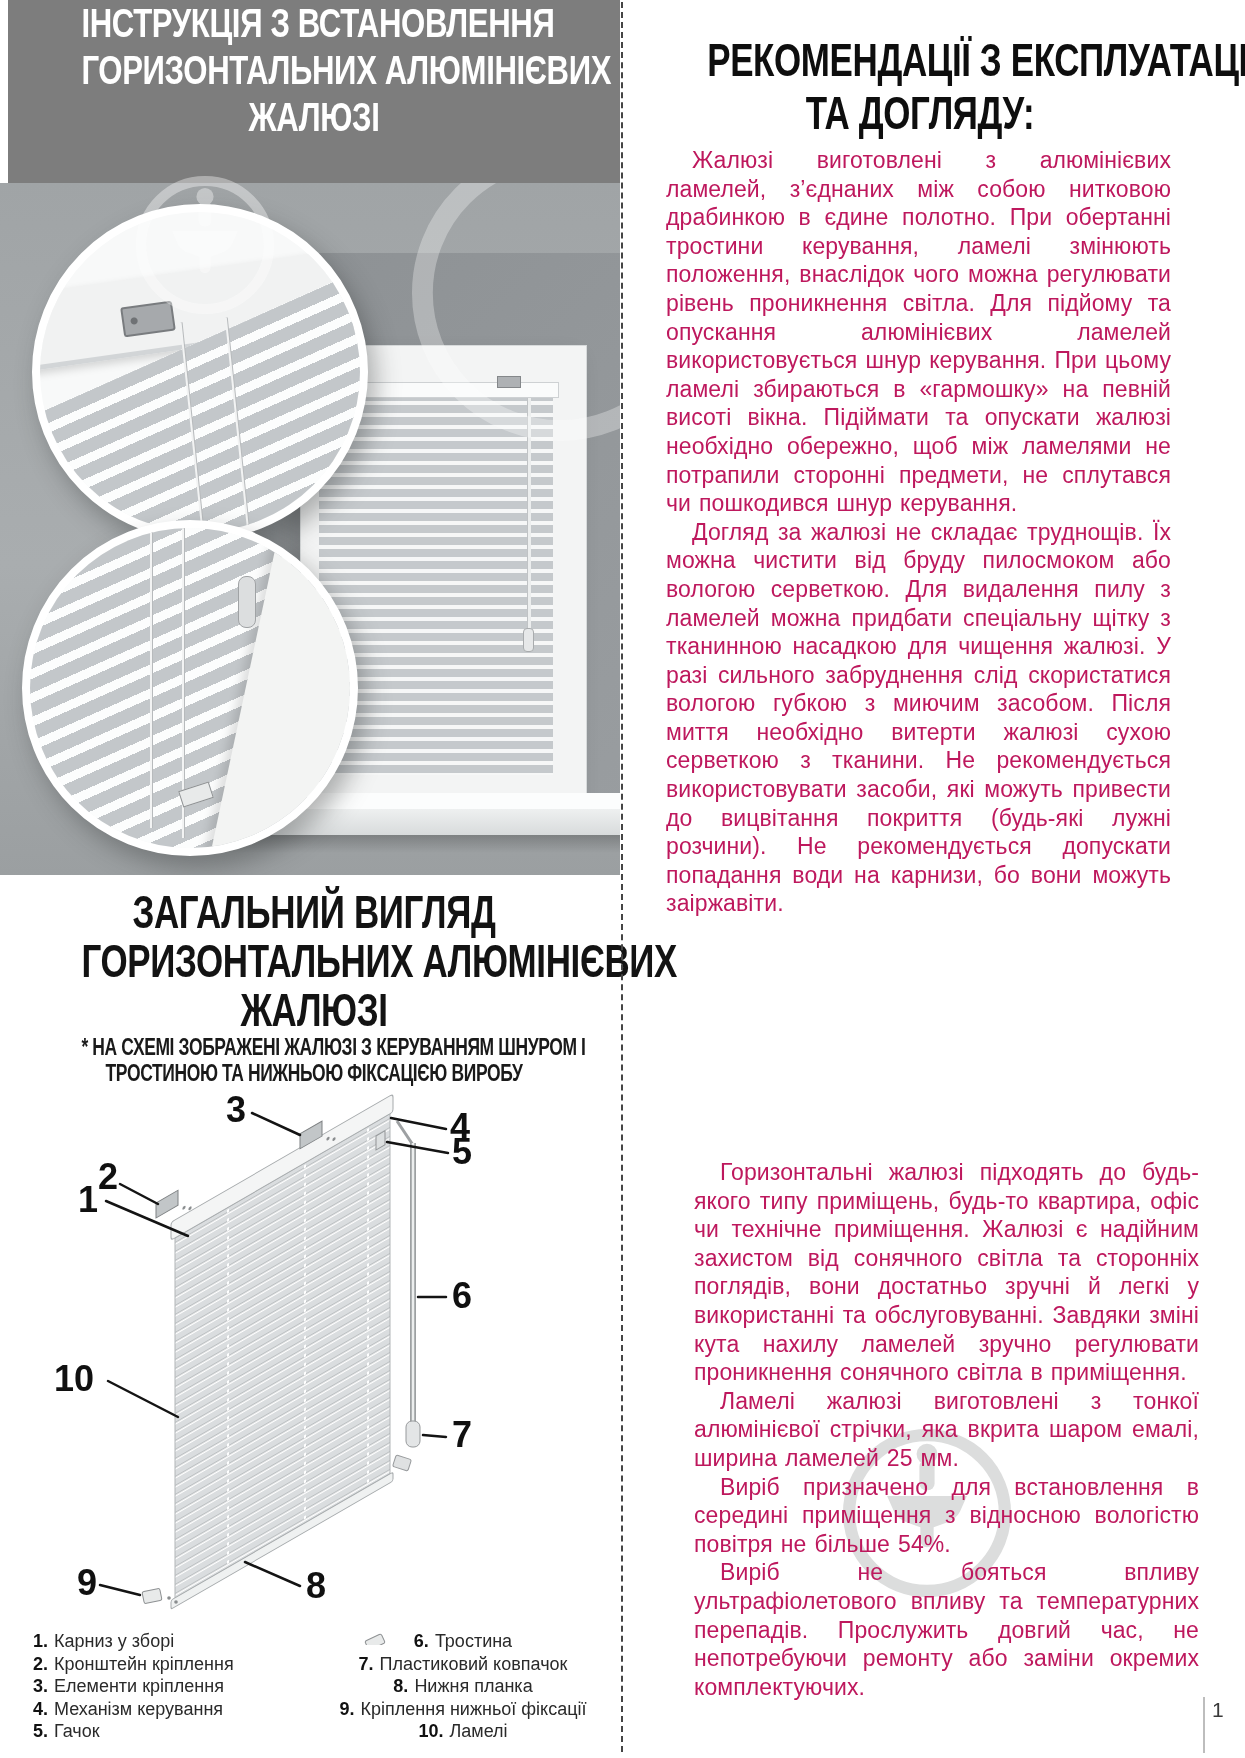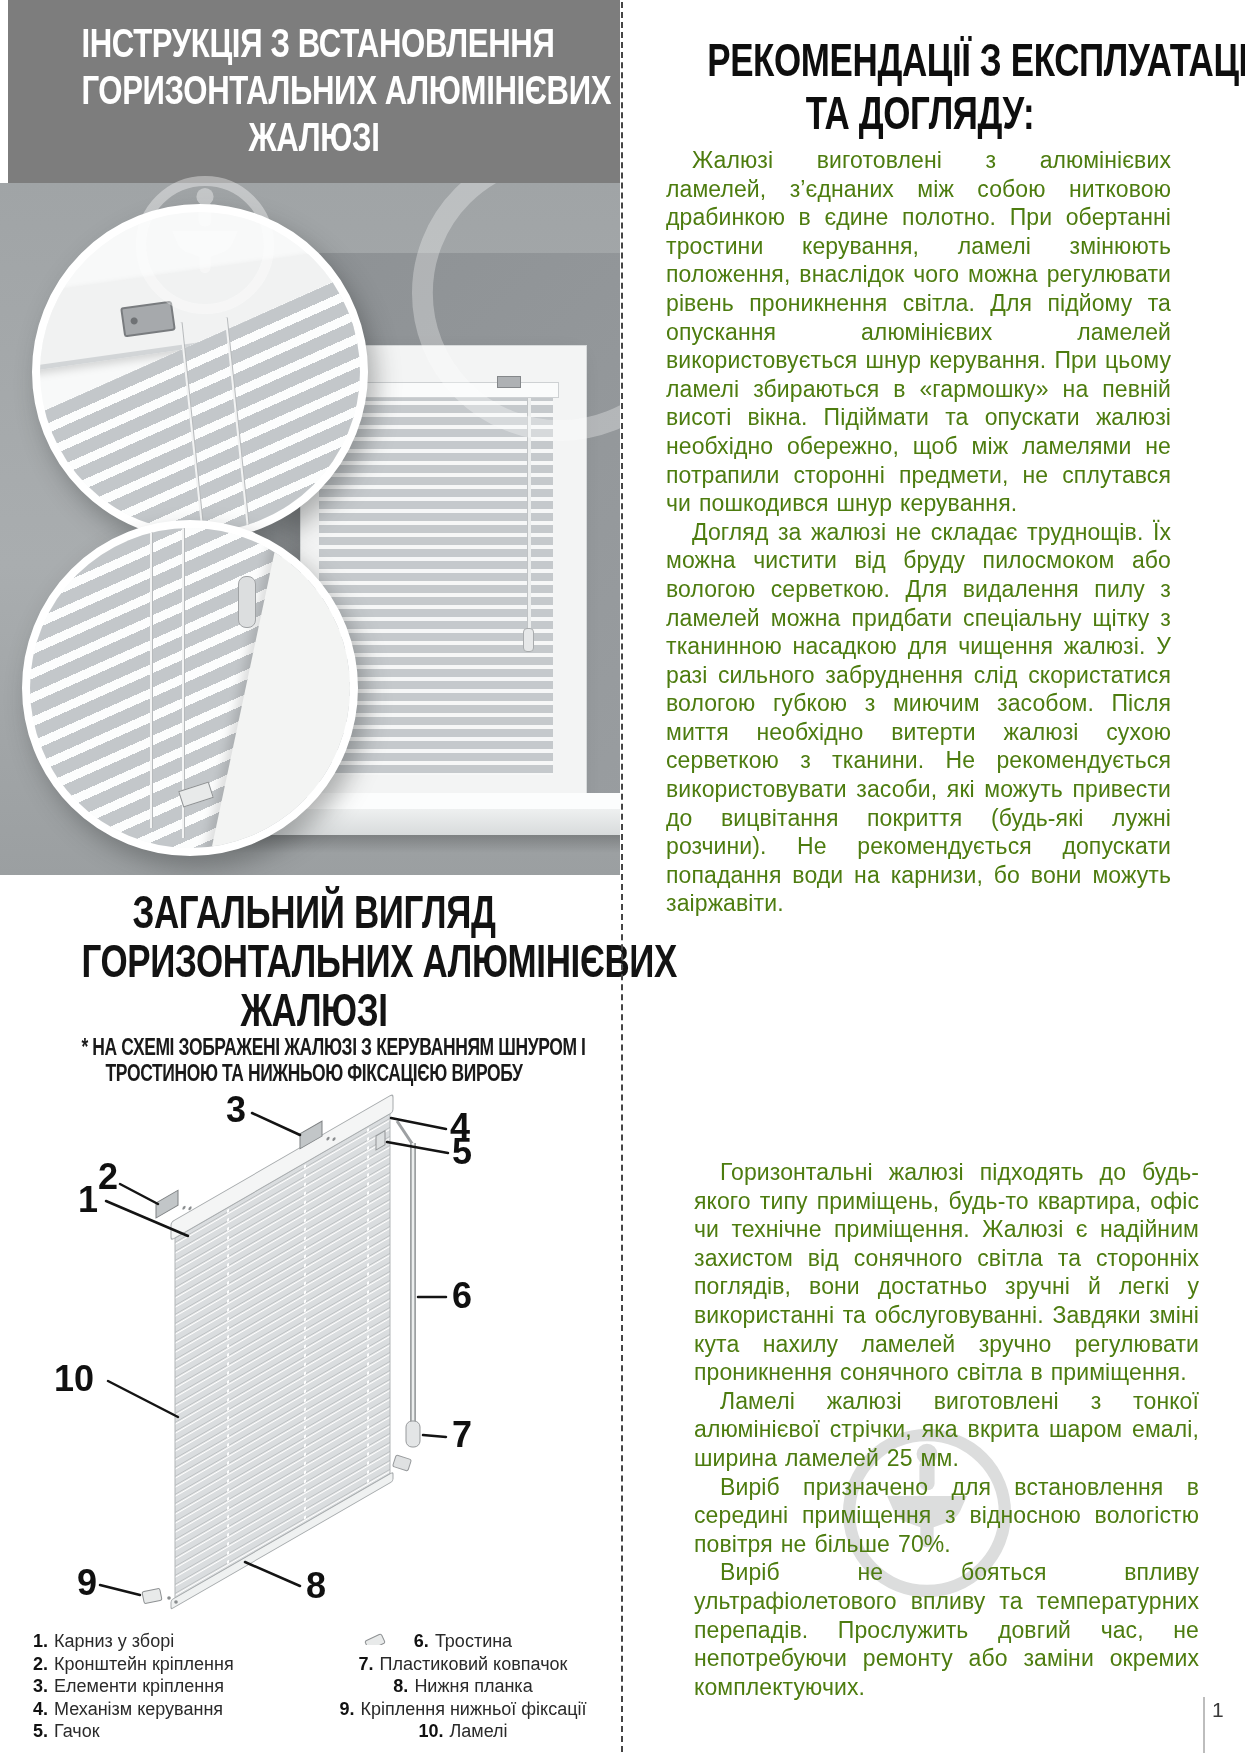--- a/index.html
+++ b/index.html
@@ -7,21 +7,21 @@
     position:relative; width:1245px; height:1758px; margin:0 auto;
     background:#ffffff; overflow:hidden;
     font-family:"Liberation Sans", sans-serif; color:#1c1c1c;
   }
   
   .abs{position:absolute;}
   .cond{font-weight:bold; transform:scaleX(.76); transform-origin:50% 50%;
         letter-spacing:-.5px; white-space:nowrap; text-align:center; width:100%;}
   
   .title-box{left:8px; top:0; width:612px; height:217px; background:#7d7d7d;
-             text-align:center; padding-top:20px; box-sizing:border-box;}
+             text-align:center; box-sizing:border-box;}
   .title-box .cond{color:#ffffff; font-size:41px; line-height:47px;}
   
   .photo{left:0; top:183px; width:620px; height:692px; overflow:hidden;
          background:linear-gradient(180deg,#a0a4a6 0%,#a9adaf 55%,#9b9fa1 100%);}
   .opening{left:245px; top:70px; width:375px; height:575px;
            background:linear-gradient(135deg,#8d9194 0%,#999da0 100%);}
   .win-frame{left:300px; top:162px; width:285px; height:455px; background:#f3f4f4;
              border:1px solid #d7dadb; box-shadow:-10px 12px 20px rgba(0,0,0,.18);}
   .blinds-area{left:18px; top:47px; width:234px; height:382px;
                background:repeating-linear-gradient(180deg,#c5c9cc 0 8px,#f6f7f7 8px 12px);}
@@ -74,21 +74,21 @@
   
   .legend{font-size:18px; line-height:22.5px; color:#2a2a2a;}
   .legend .row{white-space:nowrap;}
   .legend .lnum{font-weight:bold; color:#111; margin-right:6px;}
   .legend-1{left:33px; top:1630px; width:255px;}
   .legend-2{left:303px; top:1630px; width:320px;text-align:center;}
   
   .divider{left:621px; top:2px; height:1750px; width:0; border-left:2px dashed #454545;}
   .care-head{left:640px; top:34px; width:560px;}
   .care-head .cond{font-size:46px; line-height:53px; color:#0e0e0e;}
-  .body-text{text-align:justify; font-size:23px; line-height:28.6px; color:#4d7c0f;
+  .body-text{text-align:justify; font-size:23px; line-height:28.6px; color:#be185d;
              word-spacing:1.5px; letter-spacing:.1px;}
   .body-text p{margin:0; text-indent:26px;}
   .care-text{left:666px; top:146px; width:505px;}
   .purpose-head{left:640px; top:1080px; width:560px;}
   .purpose-head .cond{font-size:46px; line-height:50px; color:#0e0e0e;}
   .purpose-text{left:666px; top:1158px; width:505px;margin-left:28px;}
   
   .pn-line{left:1203px; top:1697px; width:2px; height:56px; background:#bdbdbd;}
   .pn{left:1212px; top:1698px; font-size:21px; color:#3a3a3a;}
 </style>
@@ -256,20 +256,20 @@
 
   <div class="abs body-text care-text" style="z-index:2;">
     <p>Жалюзі виготовлені з алюмінієвих ламелей, з’єднаних між собою нитковою драбинкою в єдине полотно. При обертанні тростини керування, ламелі змінюють положення, внаслідок чого можна регулювати рівень проникнення світла. Для підйому та опускання алюмінієвих ламелей використовується шнур керування. При цьому ламелі збираються в «гармошку» на певній висоті вікна. Підіймати та опускати жалюзі необхідно обережно, щоб між ламелями не потрапили сторонні предмети, не сплутався чи пошкодився шнур керування.</p>
     <p>Догляд за жалюзі не складає труднощів. Їх можна чистити від бруду пилосмоком або вологою серветкою. Для видалення пилу з ламелей можна придбати спеціальну щітку з тканинною насадкою для чищення жалюзі. У разі сильного забруднення слід скористатися вологою губкою з миючим засобом. Після миття необхідно витерти жалюзі сухою серветкою з тканини. Не рекомендується використовувати засоби, які можуть привести до вицвітання покриття (будь-які лужні розчини). Не рекомендується допускати попадання води на карнизи, бо вони можуть заіржавіти.</p>
   </div>
 
 
   <div class="abs body-text purpose-text" style="z-index:2;">
     <p>Горизонтальні жалюзі підходять до будь-якого типу приміщень, будь-то квартира, офіс чи технічне приміщення. Жалюзі є надійним захистом від сонячного світла та сторонніх поглядів, вони достатньо зручні й легкі у використанні та обслуговуванні. Завдяки зміні кута нахилу ламелей зручно регулювати проникнення сонячного світла в приміщення.</p>
     <p>Ламелі жалюзі виготовлені з тонкої алюмінієвої стрічки, яка вкрита шаром емалі, ширина ламелей 25 мм.</p>
-    <p>Виріб призначено для встановлення в середині приміщення з відносною вологістю повітря не більше 70%.</p>
+    <p>Виріб призначено для встановлення в середині приміщення з відносною вологістю повітря не більше 54%.</p>
     <p>Виріб не бояться впливу ультрафіолетового впливу та температурних перепадів. Прослужить довгий час, не непотребуючи ремонту або заміни окремих комплектуючих.</p>
   </div>
 
   <div class="abs pn-line"></div>
   <div class="abs pn">1</div>
 
 </div>
 
 </body></html>

